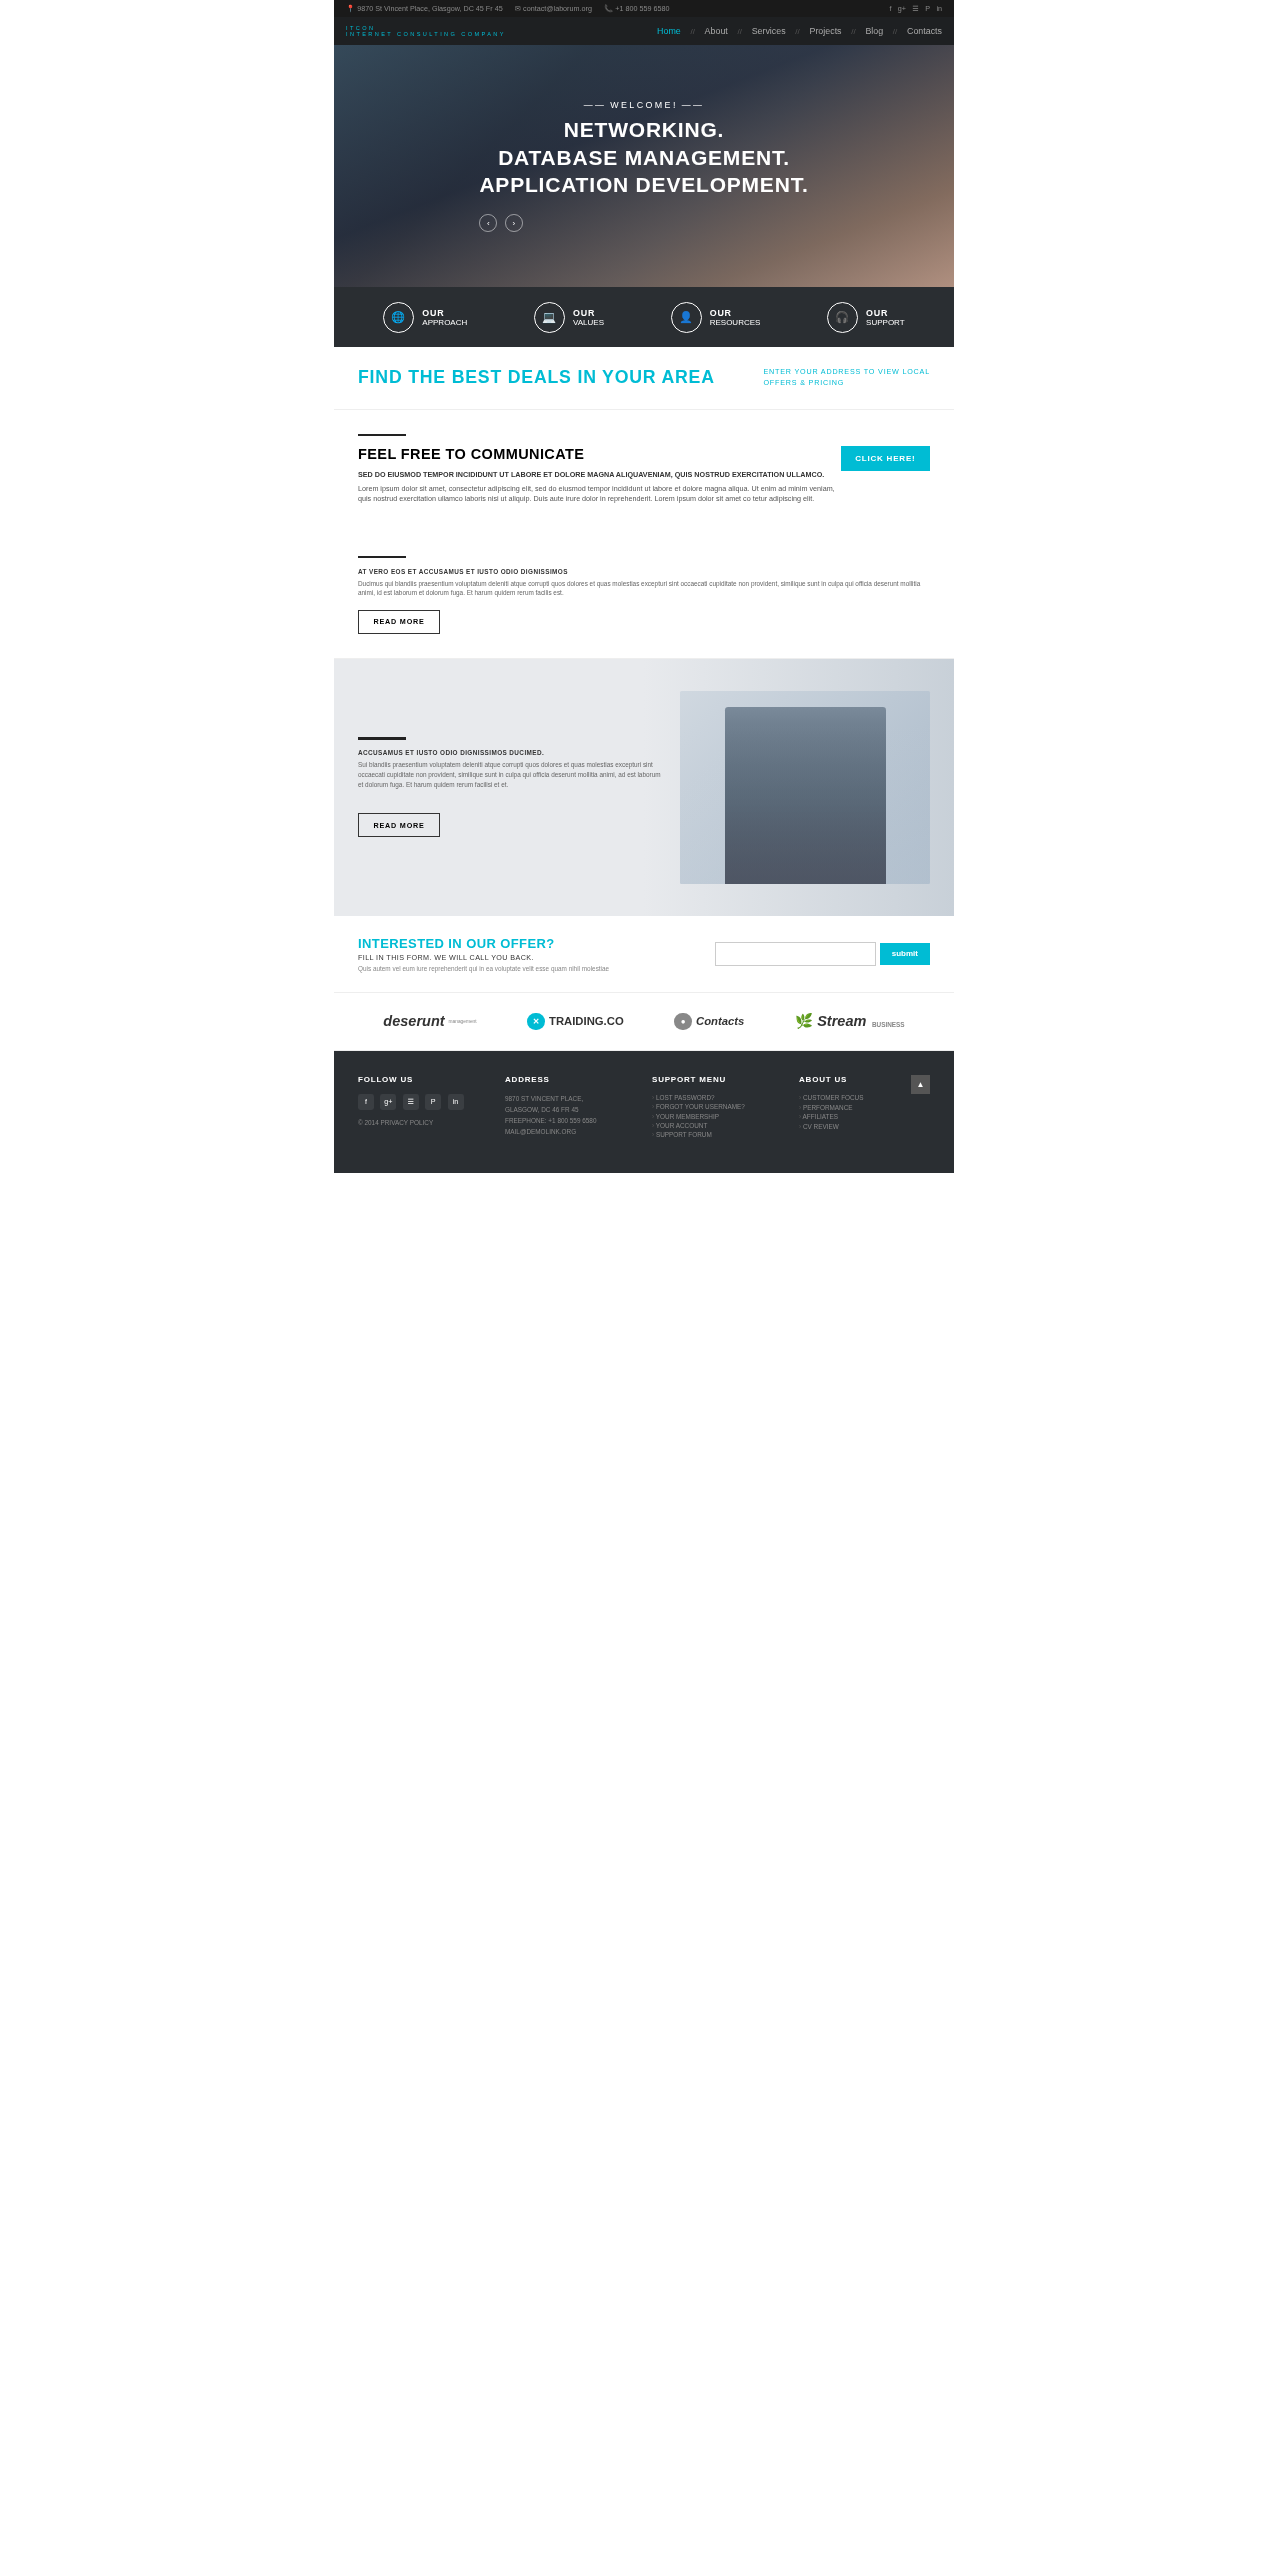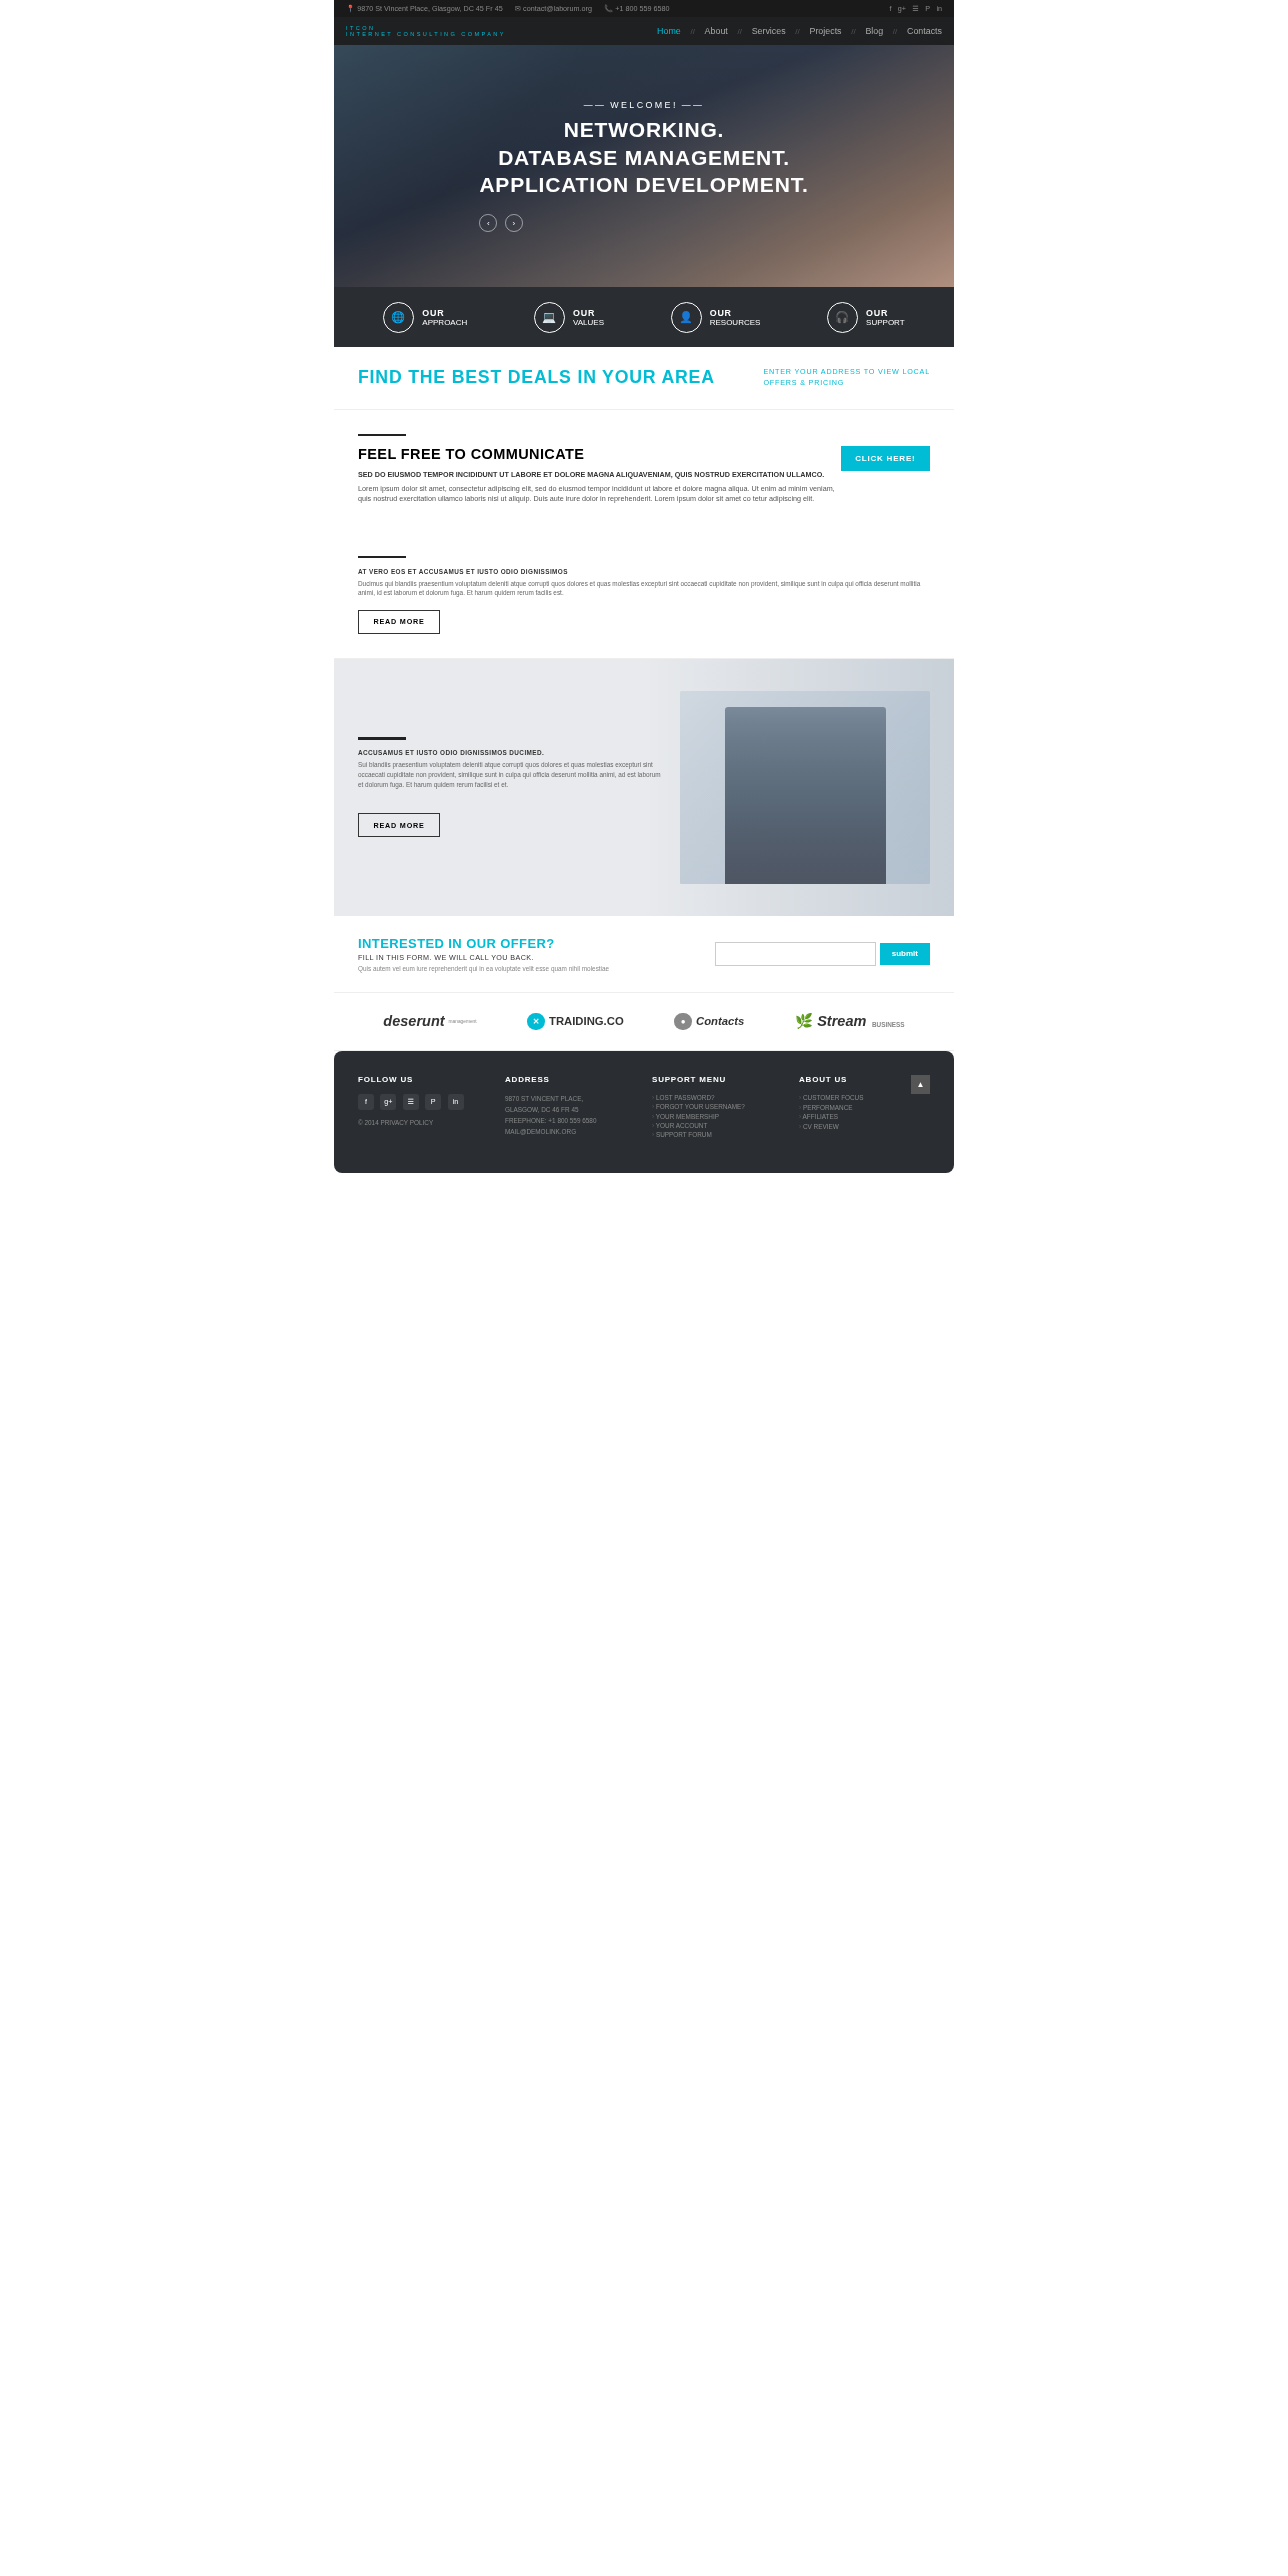--- a/index.html
+++ b/index.html
@@ -200,21 +200,21 @@
     .logos-section { padding: 20px 24px; display: flex; align-items: center; justify-content: space-around; border-bottom: 0.8px solid #eee; }
     .logo-item { color: #333; font-size: 11.3px; font-weight: bold; display: flex; align-items: center; gap: 4px; }
     .logo-item .logo-badge {
       width: 17.7px; height: 17.7px; border-radius: 50%;
       display: flex; align-items: center; justify-content: center;
       font-size: 8px; font-weight: bold; color: #fff;
     }
     .logo-item .management { font-size: 4.8px; display: block; color: #888; font-weight: normal; }
 
     
-    .footer { background: #2a2e32; padding: 24px 24px 16px; border-radius: 8px; }
+    .footer { background: #2a2e32; padding: 24px 24px 16px; }
     .footer-top { display: flex; gap: 16px; margin-bottom: 16px; }
     .footer-col { flex: 1; }
     .footer-col h4 { color: #fff; font-size: 8px; font-weight: bold; letter-spacing: 0.8px; margin-bottom: 9.7px; text-transform: uppercase; }
     .footer-col p { color: #888; font-size: 6.4px; line-height: 1.7; }
     .footer-col a { color: #888; text-decoration: none; font-size: 6.4px; display: block; margin-bottom: 2.4px; }
     .social-icons { display: flex; gap: 6.4px; margin-bottom: 8px; }
     .social-icon {
       width: 16px; height: 16px; border-radius: 2.4px;
       background: #3a3e42;
       display: flex; align-items: center; justify-content: center;

